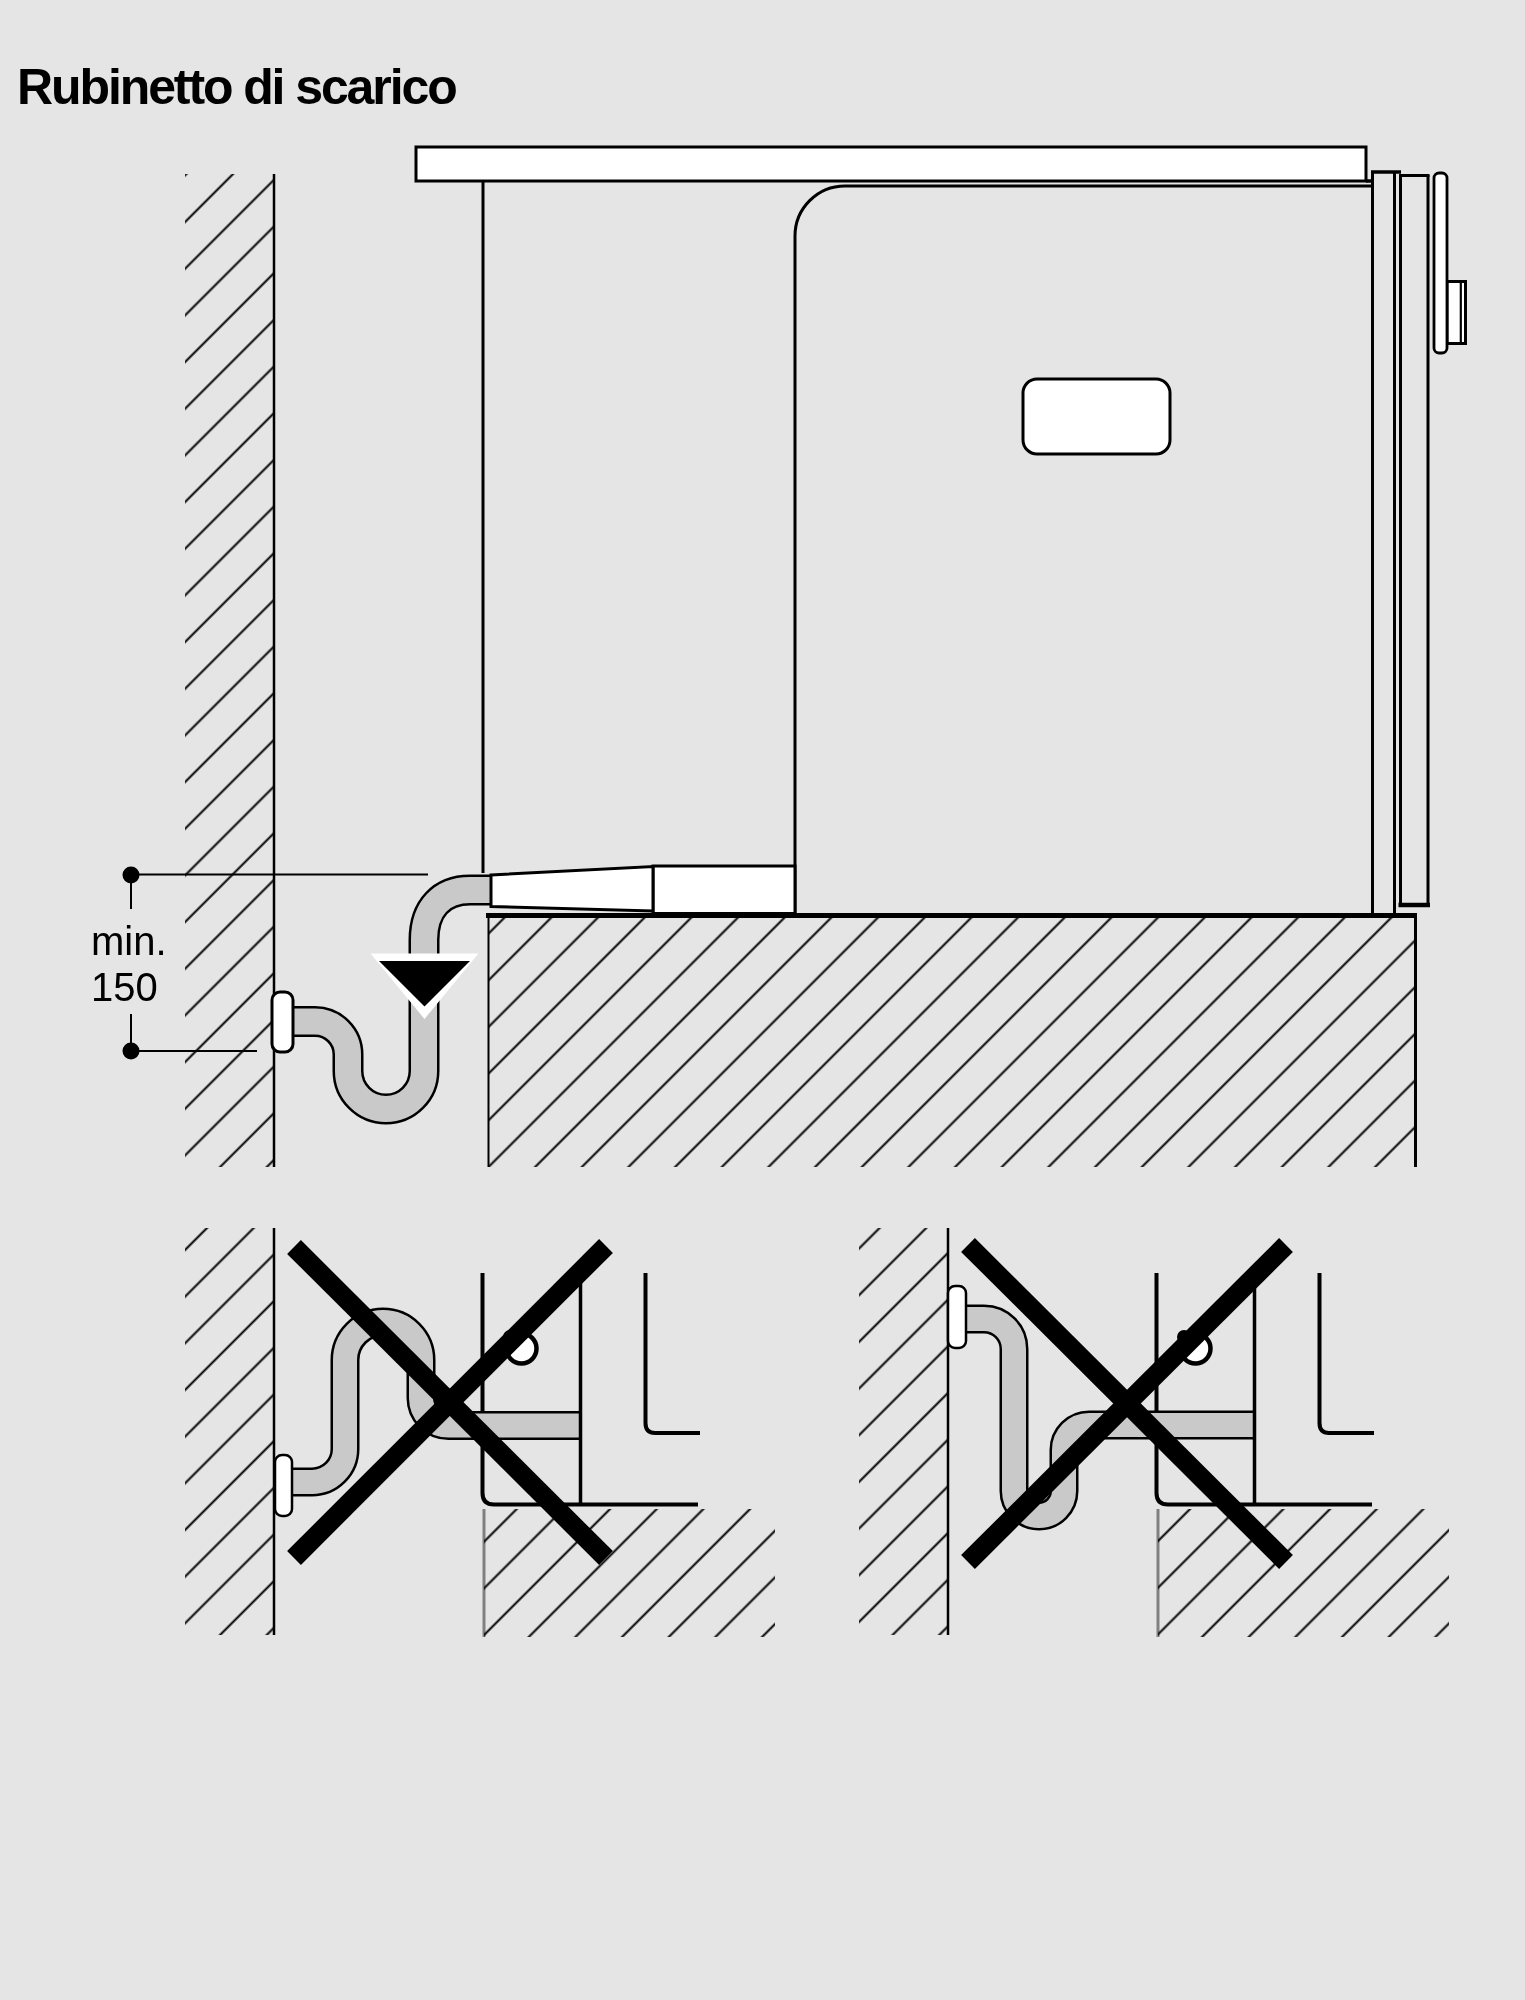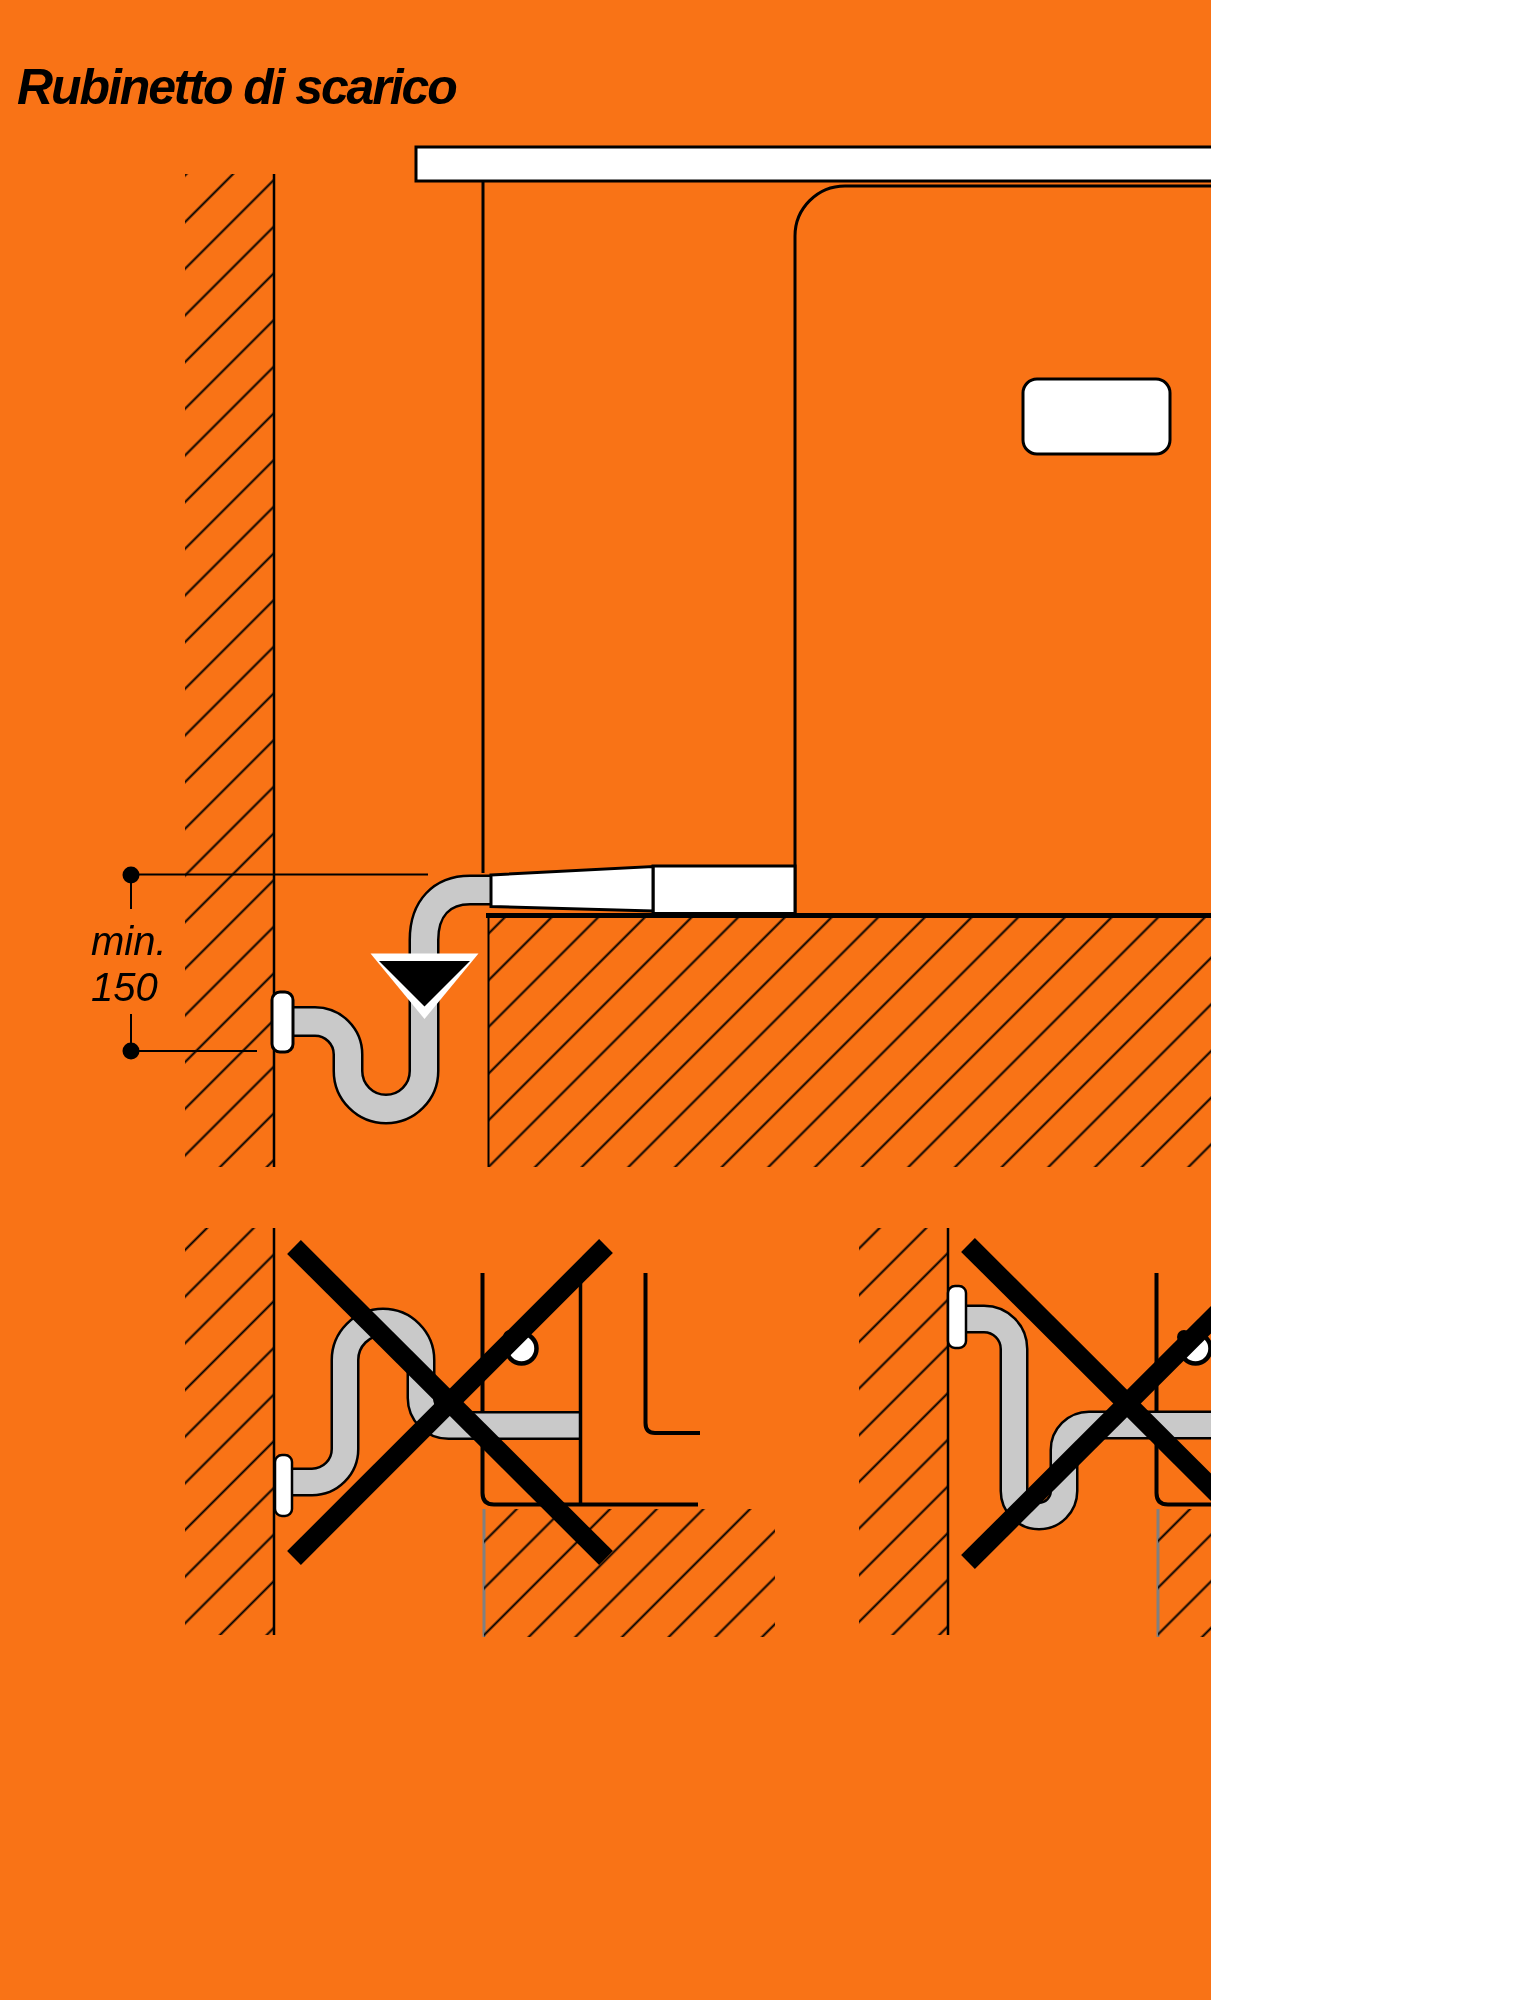--- a/index.html
+++ b/index.html
@@ -1,16 +1,16 @@
 <!DOCTYPE html>
 <html><head>
 <meta charset="utf-8">
 <style>
   html,body{margin:0;padding:0;background:#ffffff;}
-  #page{position:relative;width:1211px;height:2000px;background:#f97316;overflow:hidden;font-style:italic;}
+  #page{position:relative;width:1525px;height:2000px;background:#e5e5e5;overflow:hidden;}
   svg{position:absolute;left:0;top:0;}
   text{font-family:"Liberation Sans", sans-serif;fill:#000;}
 </style>
 </head>
 <body>
 <div id="page">
 <svg width="1525" height="2000" viewBox="0 0 1525 2000">
 <defs>
   <pattern id="hw1" patternUnits="userSpaceOnUse" width="33" height="33" patternTransform="translate(0,10.4) rotate(-45)">
     <line x1="-50" y1="16.5" x2="83" y2="16.5" stroke="#000" stroke-width="2.1"></line>

